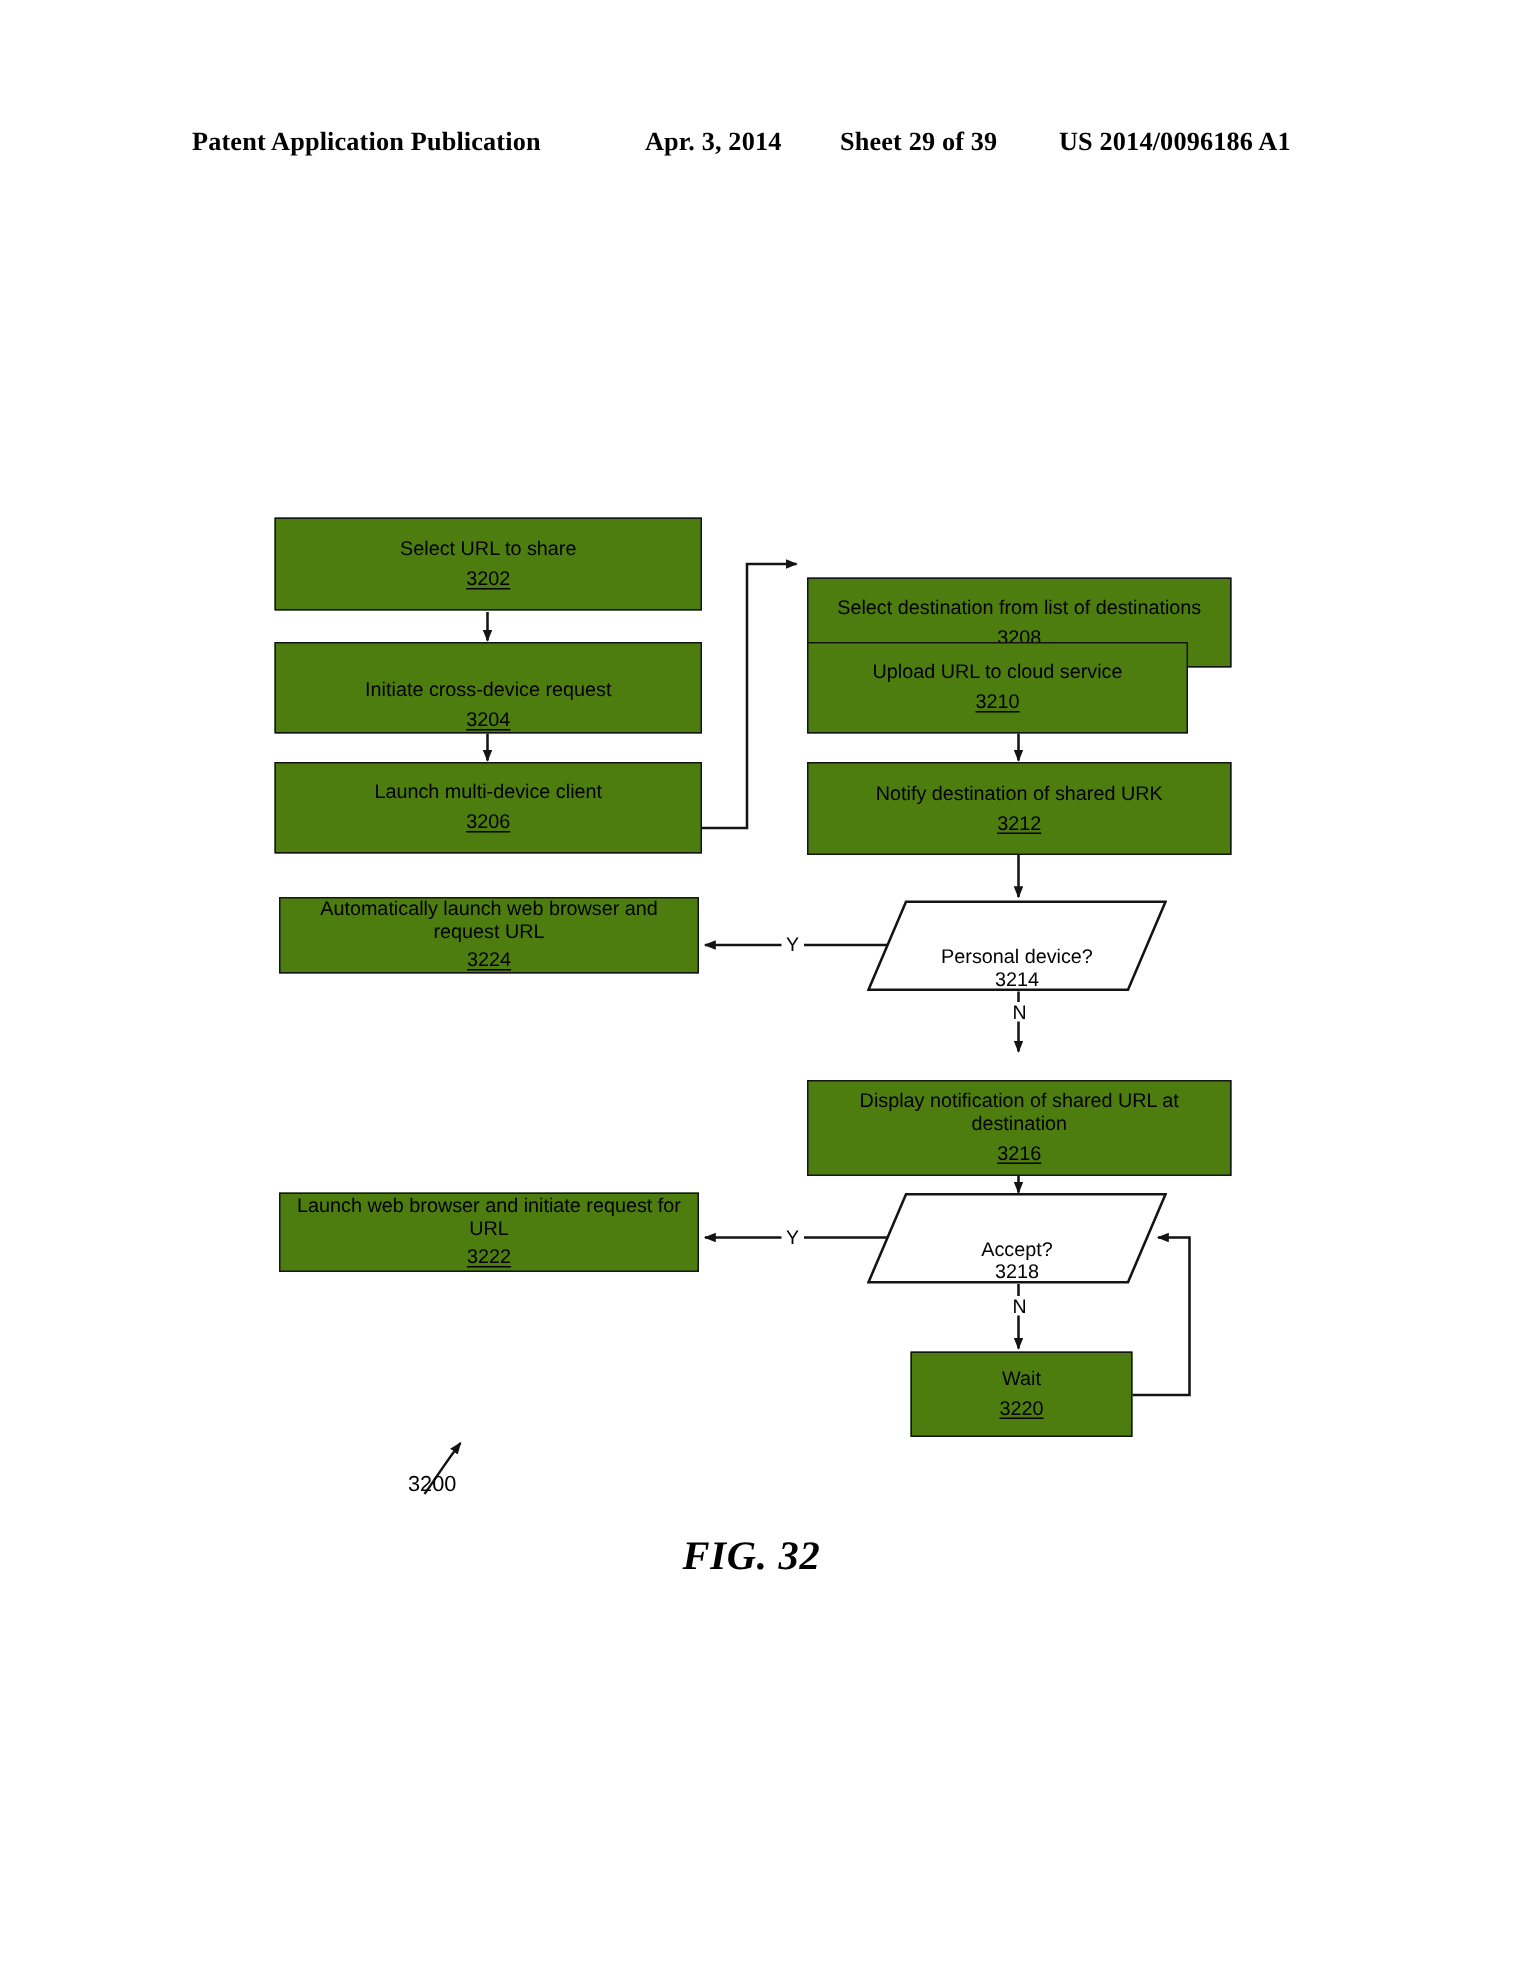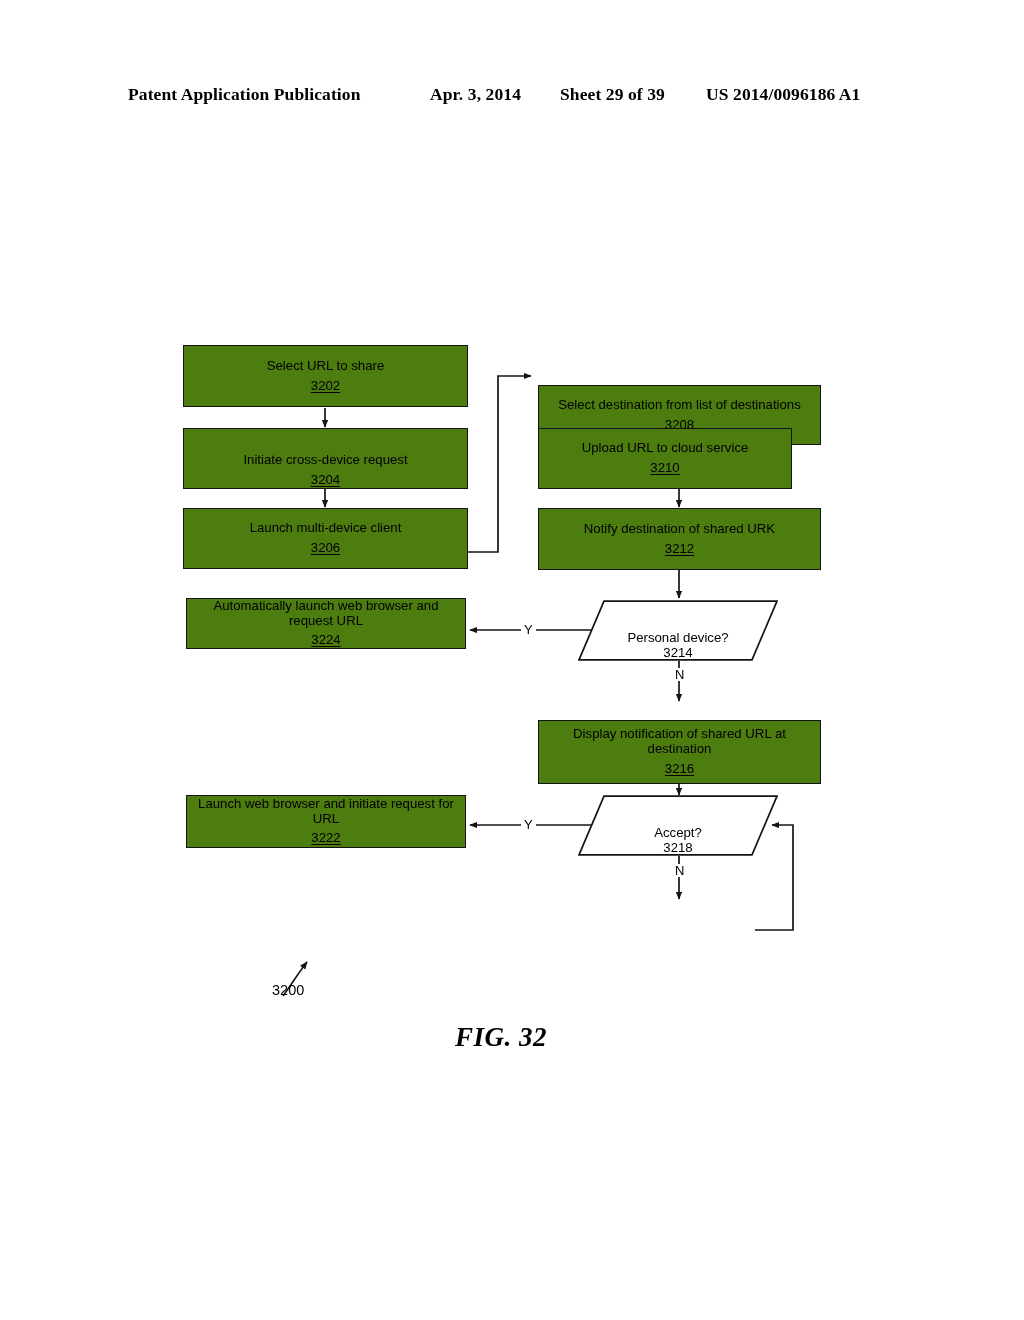--- a/index.html
+++ b/index.html
@@ -243,20 +243,24 @@
   <div class="para-wrap" style="left:578px; top:795px; width:200px; height:61px;">
     <svg class="para-shape" viewBox="0 0 200 61" preserveAspectRatio="none" xmlns="http://www.w3.org/2000/svg">
       <polygon points="26,1.2 199,1.2 174,59.8 1,59.8" fill="#ffffff" stroke="#141414" stroke-width="1.7"></polygon>
     </svg>
     <div class="para-text">
       <span class="label">Accept?</span>
       <span class="ref">3218</span>
     </div>
   </div>
 
+  <div class="node box" style="left:607px; top:901px; width:148px; height:57px;">
+    <span class="label">Wait</span>
+    <span class="ref">3220</span>
+  </div>
 
   <span class="edge-label" style="left:521px; top:623px;">Y</span>
   <span class="edge-label" style="left:672px; top:668px;">N</span>
   <span class="edge-label" style="left:521px; top:818px;">Y</span>
   <span class="edge-label" style="left:672px; top:864px;">N</span>
 
   <span class="lead-ref">3200</span>
   <div class="fig-caption">FIG. 32</div>
 
 </div>

